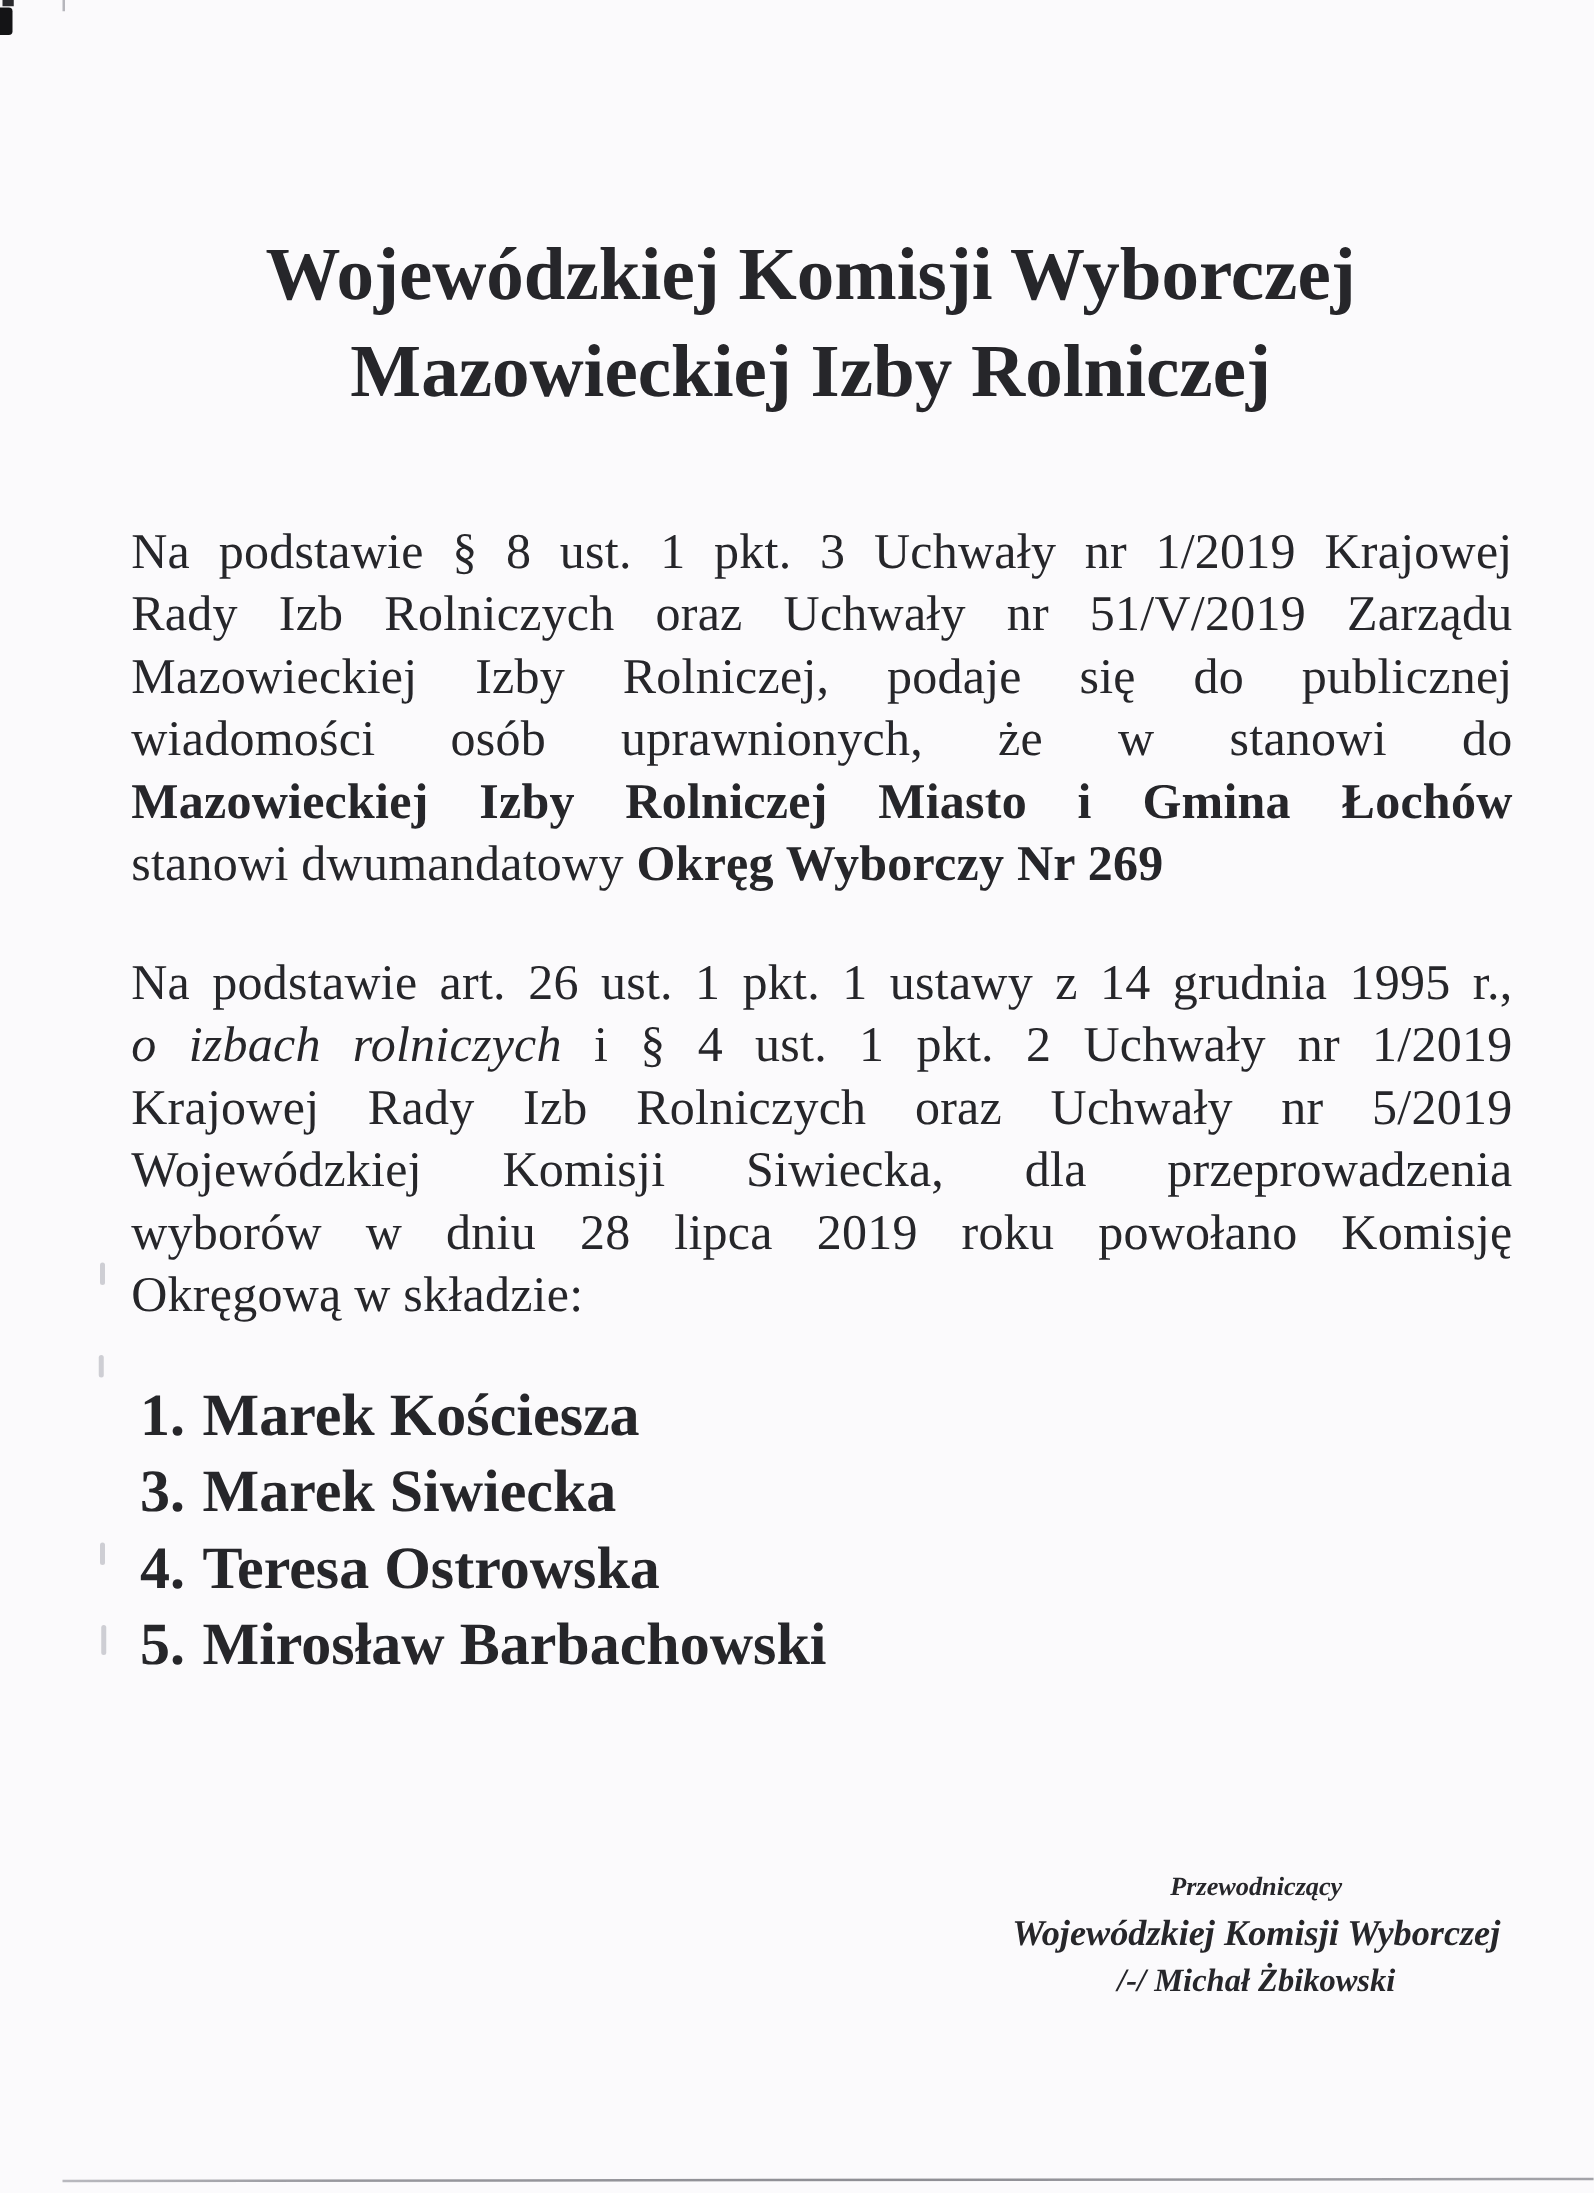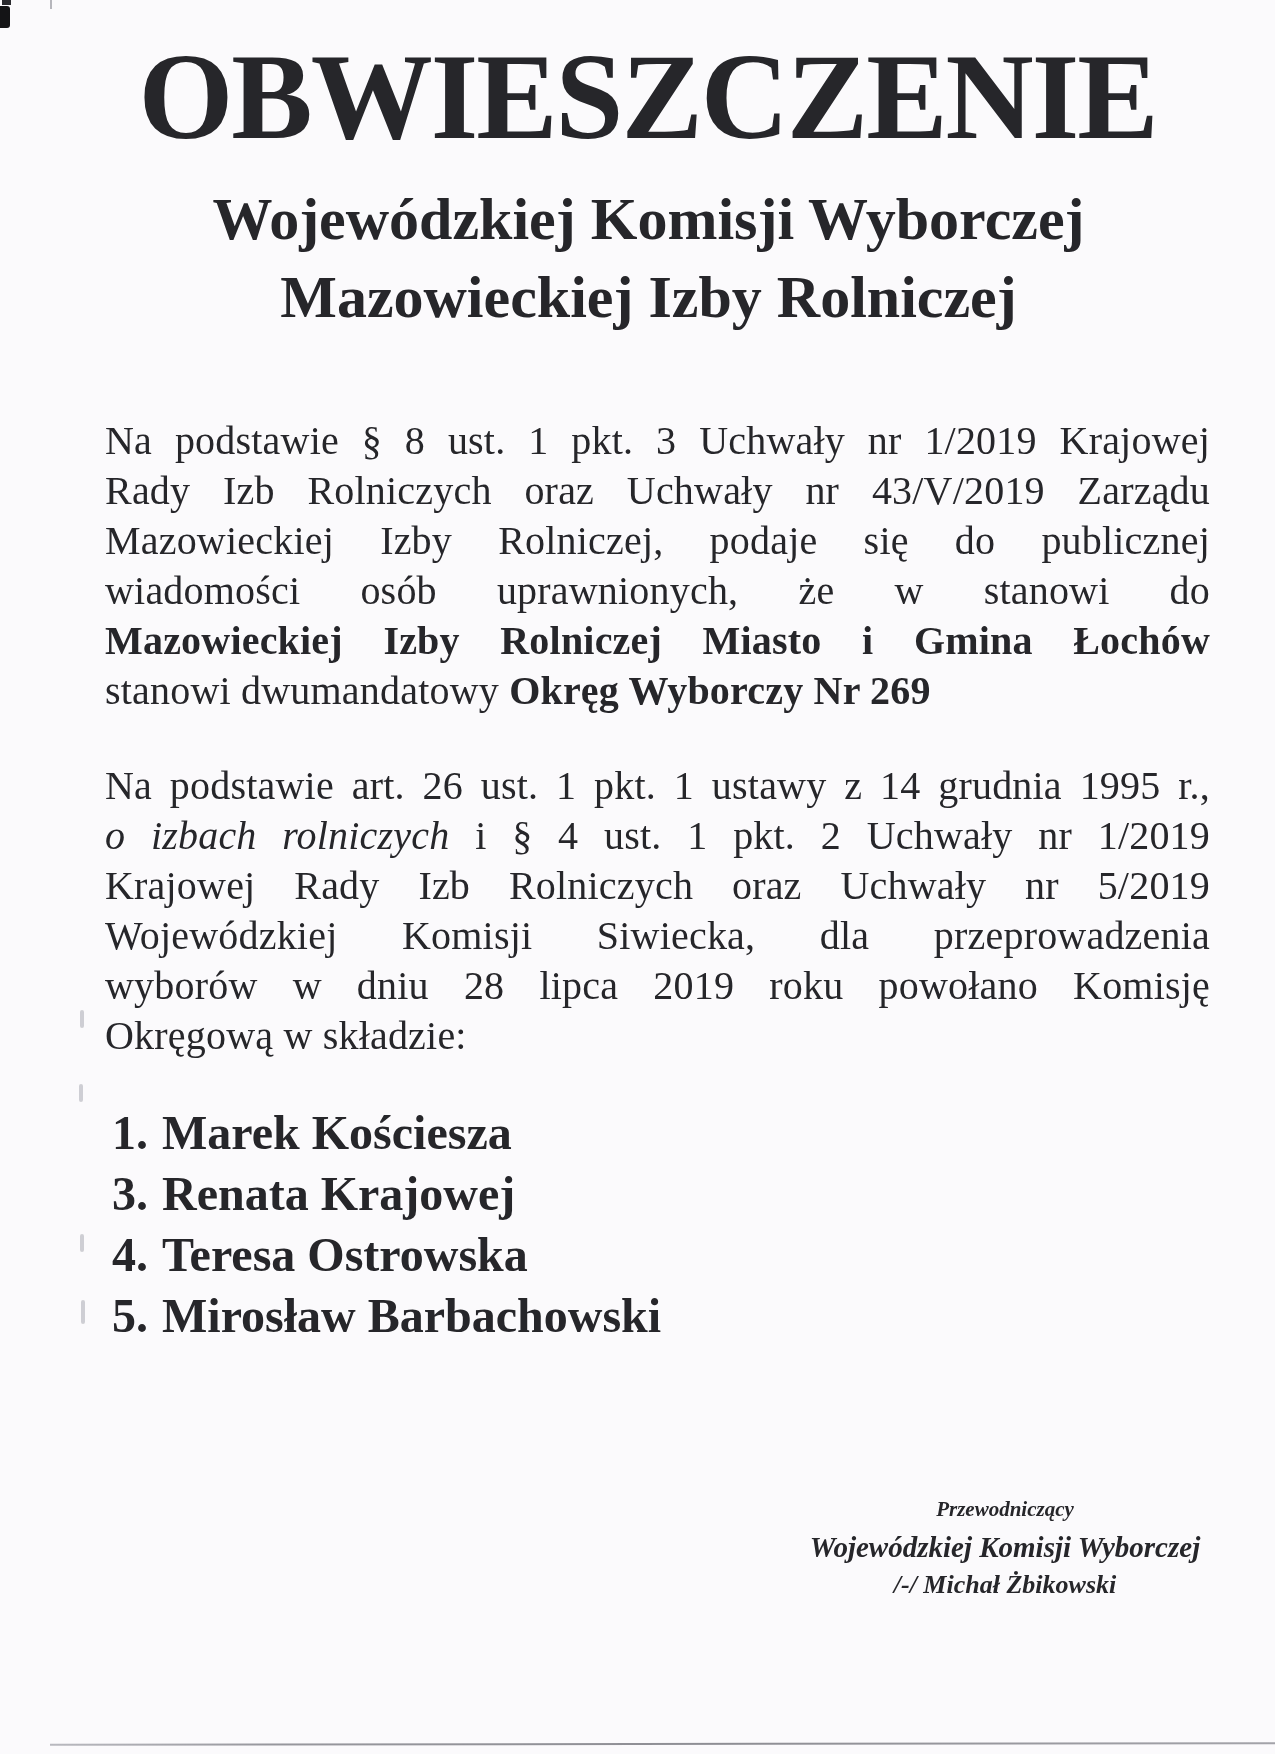--- a/index.html
+++ b/index.html
@@ -98,48 +98,47 @@
 </style>
 </head>
 <body>
 
 <div class="page">
 
   <div class="artifact corner-dash"></div>
   <div class="artifact corner-blob"></div>
   <div class="artifact top-tick"></div>
 
-  <h1 class="title">OBWIESZCZENIE</h1>
 
   <div class="subtitle">
     <div>Wojewódzkiej Komisji Wyborczej</div>
     <div>Mazowieckiej Izby Rolniczej</div>
   </div>
 
   <div class="para p1">
       <div class="line just"><span class="seg-normal">Na podstawie § 8 ust. 1 pkt. 3 Uchwały nr 1/2019 Krajowej</span></div>
-      <div class="line just"><span class="seg-normal">Rady Izb Rolniczych oraz Uchwały nr 43/V/2019 Zarządu</span></div>
+      <div class="line just"><span class="seg-normal">Rady Izb Rolniczych oraz Uchwały nr 51/V/2019 Zarządu</span></div>
       <div class="line just"><span class="seg-normal">Mazowieckiej Izby Rolniczej, podaje się do publicznej</span></div>
       <div class="line just"><span class="seg-normal">wiadomości osób uprawnionych, że w stanowi do</span></div>
       <div class="line just"><span class="seg-bold">Mazowieckiej Izby Rolniczej Miasto i Gmina Łochów</span></div>
       <div class="line"><span class="seg-normal">stanowi dwumandatowy </span><span class="seg-bold">Okręg Wyborczy Nr 269</span></div>
     </div>
 
   <div class="para p2">
       <div class="line just"><span class="seg-normal">Na podstawie art. 26 ust. 1 pkt. 1 ustawy z 14 grudnia 1995 r.,</span></div>
       <div class="line just"><span class="seg-italic">o izbach rolniczych</span><span class="seg-normal"> i § 4 ust. 1 pkt. 2 Uchwały nr 1/2019</span></div>
       <div class="line just"><span class="seg-normal">Krajowej Rady Izb Rolniczych oraz Uchwały nr 5/2019</span></div>
       <div class="line just"><span class="seg-normal">Wojewódzkiej Komisji Siwiecka, dla przeprowadzenia</span></div>
       <div class="line just"><span class="seg-normal">wyborów w dniu 28 lipca 2019 roku powołano Komisję</span></div>
       <div class="line"><span class="seg-normal">Okręgową w składzie:</span></div>
     </div>
 
   <div class="members">
       <div class="member"><span class="m-no">1.</span><span class="m-name">Marek Kościesza</span></div>
-      <div class="member"><span class="m-no">3.</span><span class="m-name">Renata Krajowej</span></div>
+      <div class="member"><span class="m-no">3.</span><span class="m-name">Marek Siwiecka</span></div>
       <div class="member"><span class="m-no">4.</span><span class="m-name">Teresa Ostrowska</span></div>
       <div class="member"><span class="m-no">5.</span><span class="m-name">Mirosław Barbachowski</span></div>
     </div>
 
   <div class="signature">
     <div class="sig1">Przewodniczący</div>
     <div class="sig2">Wojewódzkiej Komisji Wyborczej</div>
     <div class="sig3">/-/ Michał Żbikowski</div>
   </div>
 

